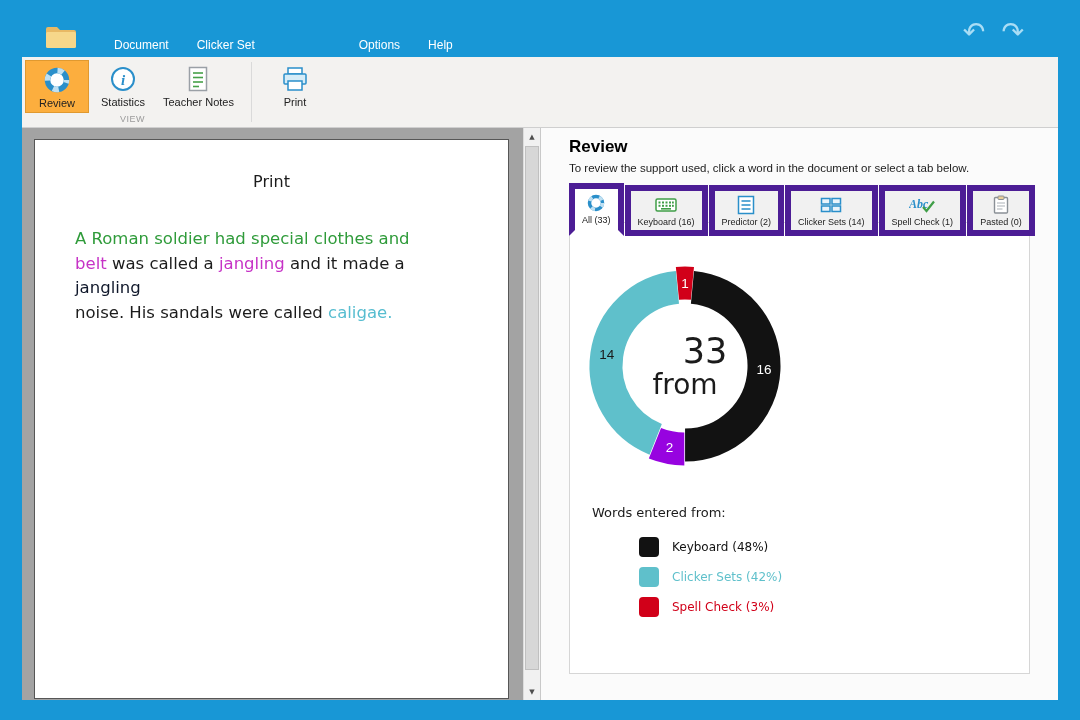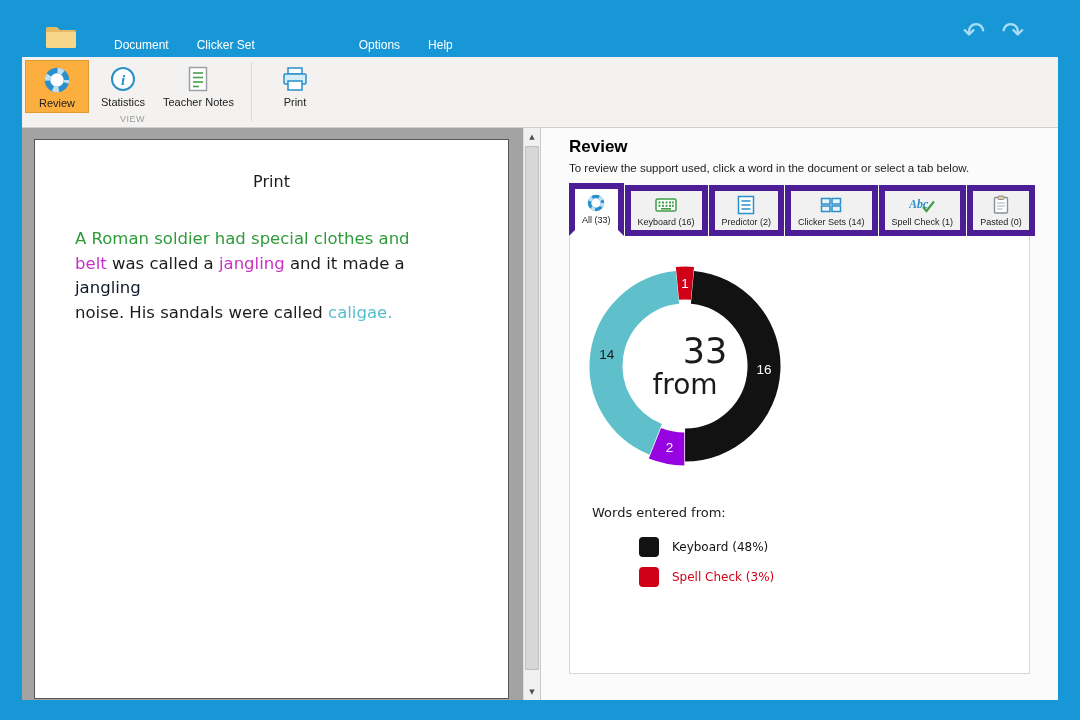--- a/index.html
+++ b/index.html
@@ -272,19 +272,23 @@
         <div class="center-value">33</div>
         <div class="center-word">from</div>
       </div>
       <div class="legend-title">Words entered from:</div>
       <div class="legend">
           <div class="legend-item">
             <span class="legend-swatch" style="background: rgb(18, 18, 18);"></span>
             <span class="legend-label" style="color: rgb(18, 18, 18);">Keyboard (48%)</span>
           </div>
           <div class="legend-item">
+            <span class="legend-swatch" style="background: rgb(95, 192, 203);"></span>
+            <span class="legend-label" style="color: rgb(95, 192, 203);">Clicker Sets (42%)</span>
+          </div>
+          <div class="legend-item">
             <span class="legend-swatch" style="background: rgb(209, 0, 25);"></span>
             <span class="legend-label" style="color: rgb(209, 0, 25);">Spell Check (3%)</span>
           </div>
         </div>
     </div>
   </div>
 </div>
 
 </body></html>

